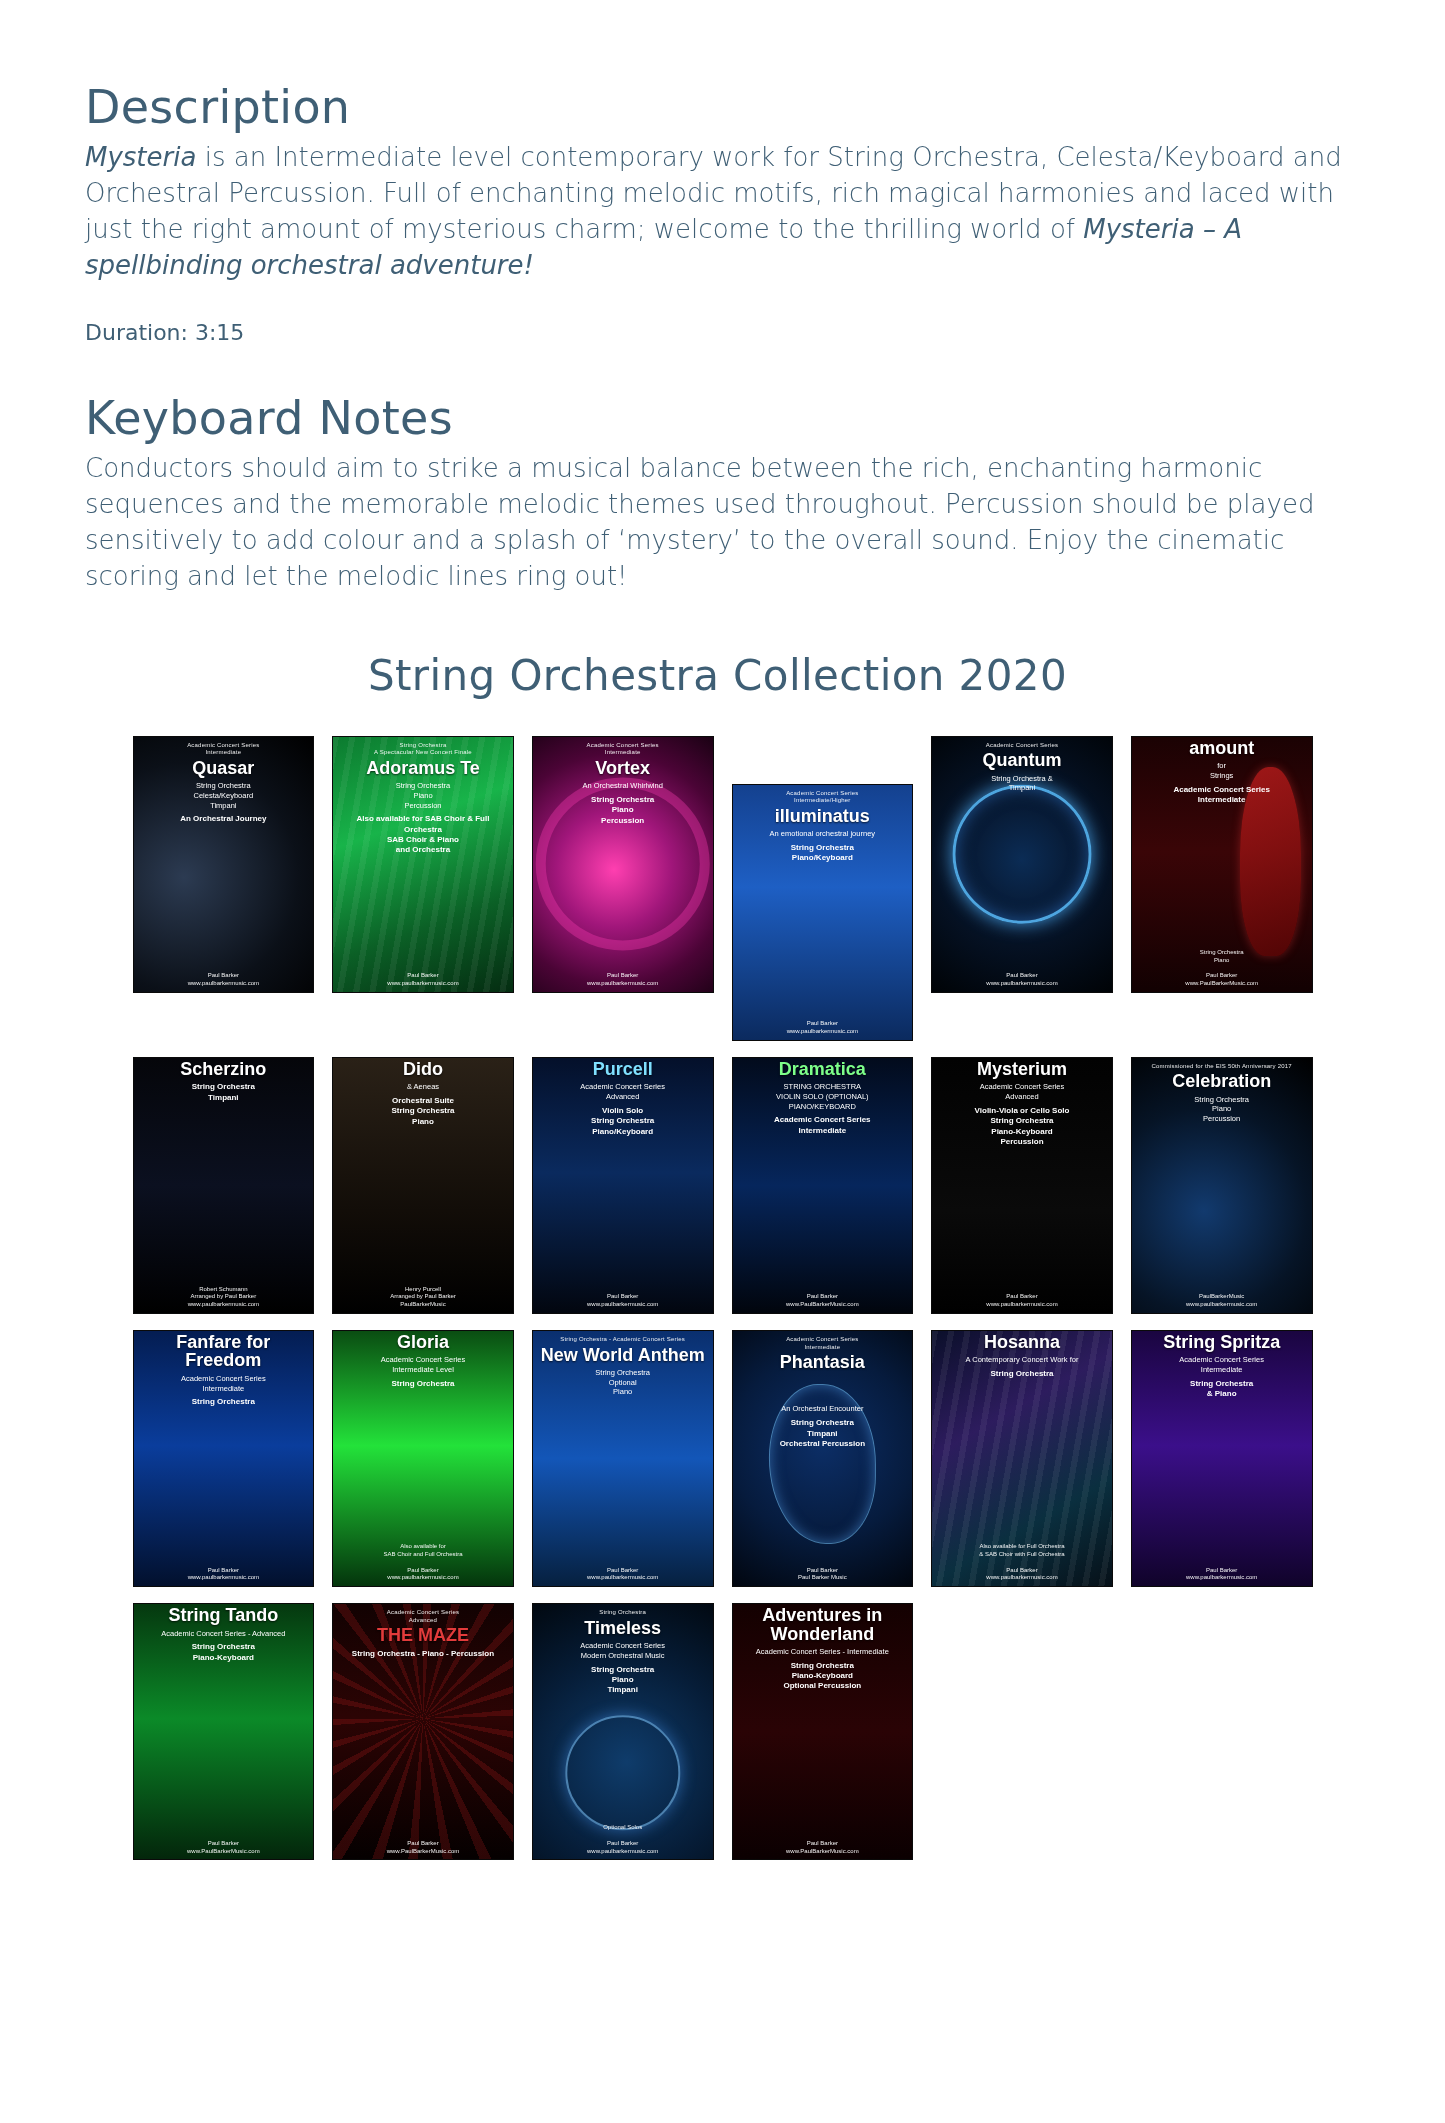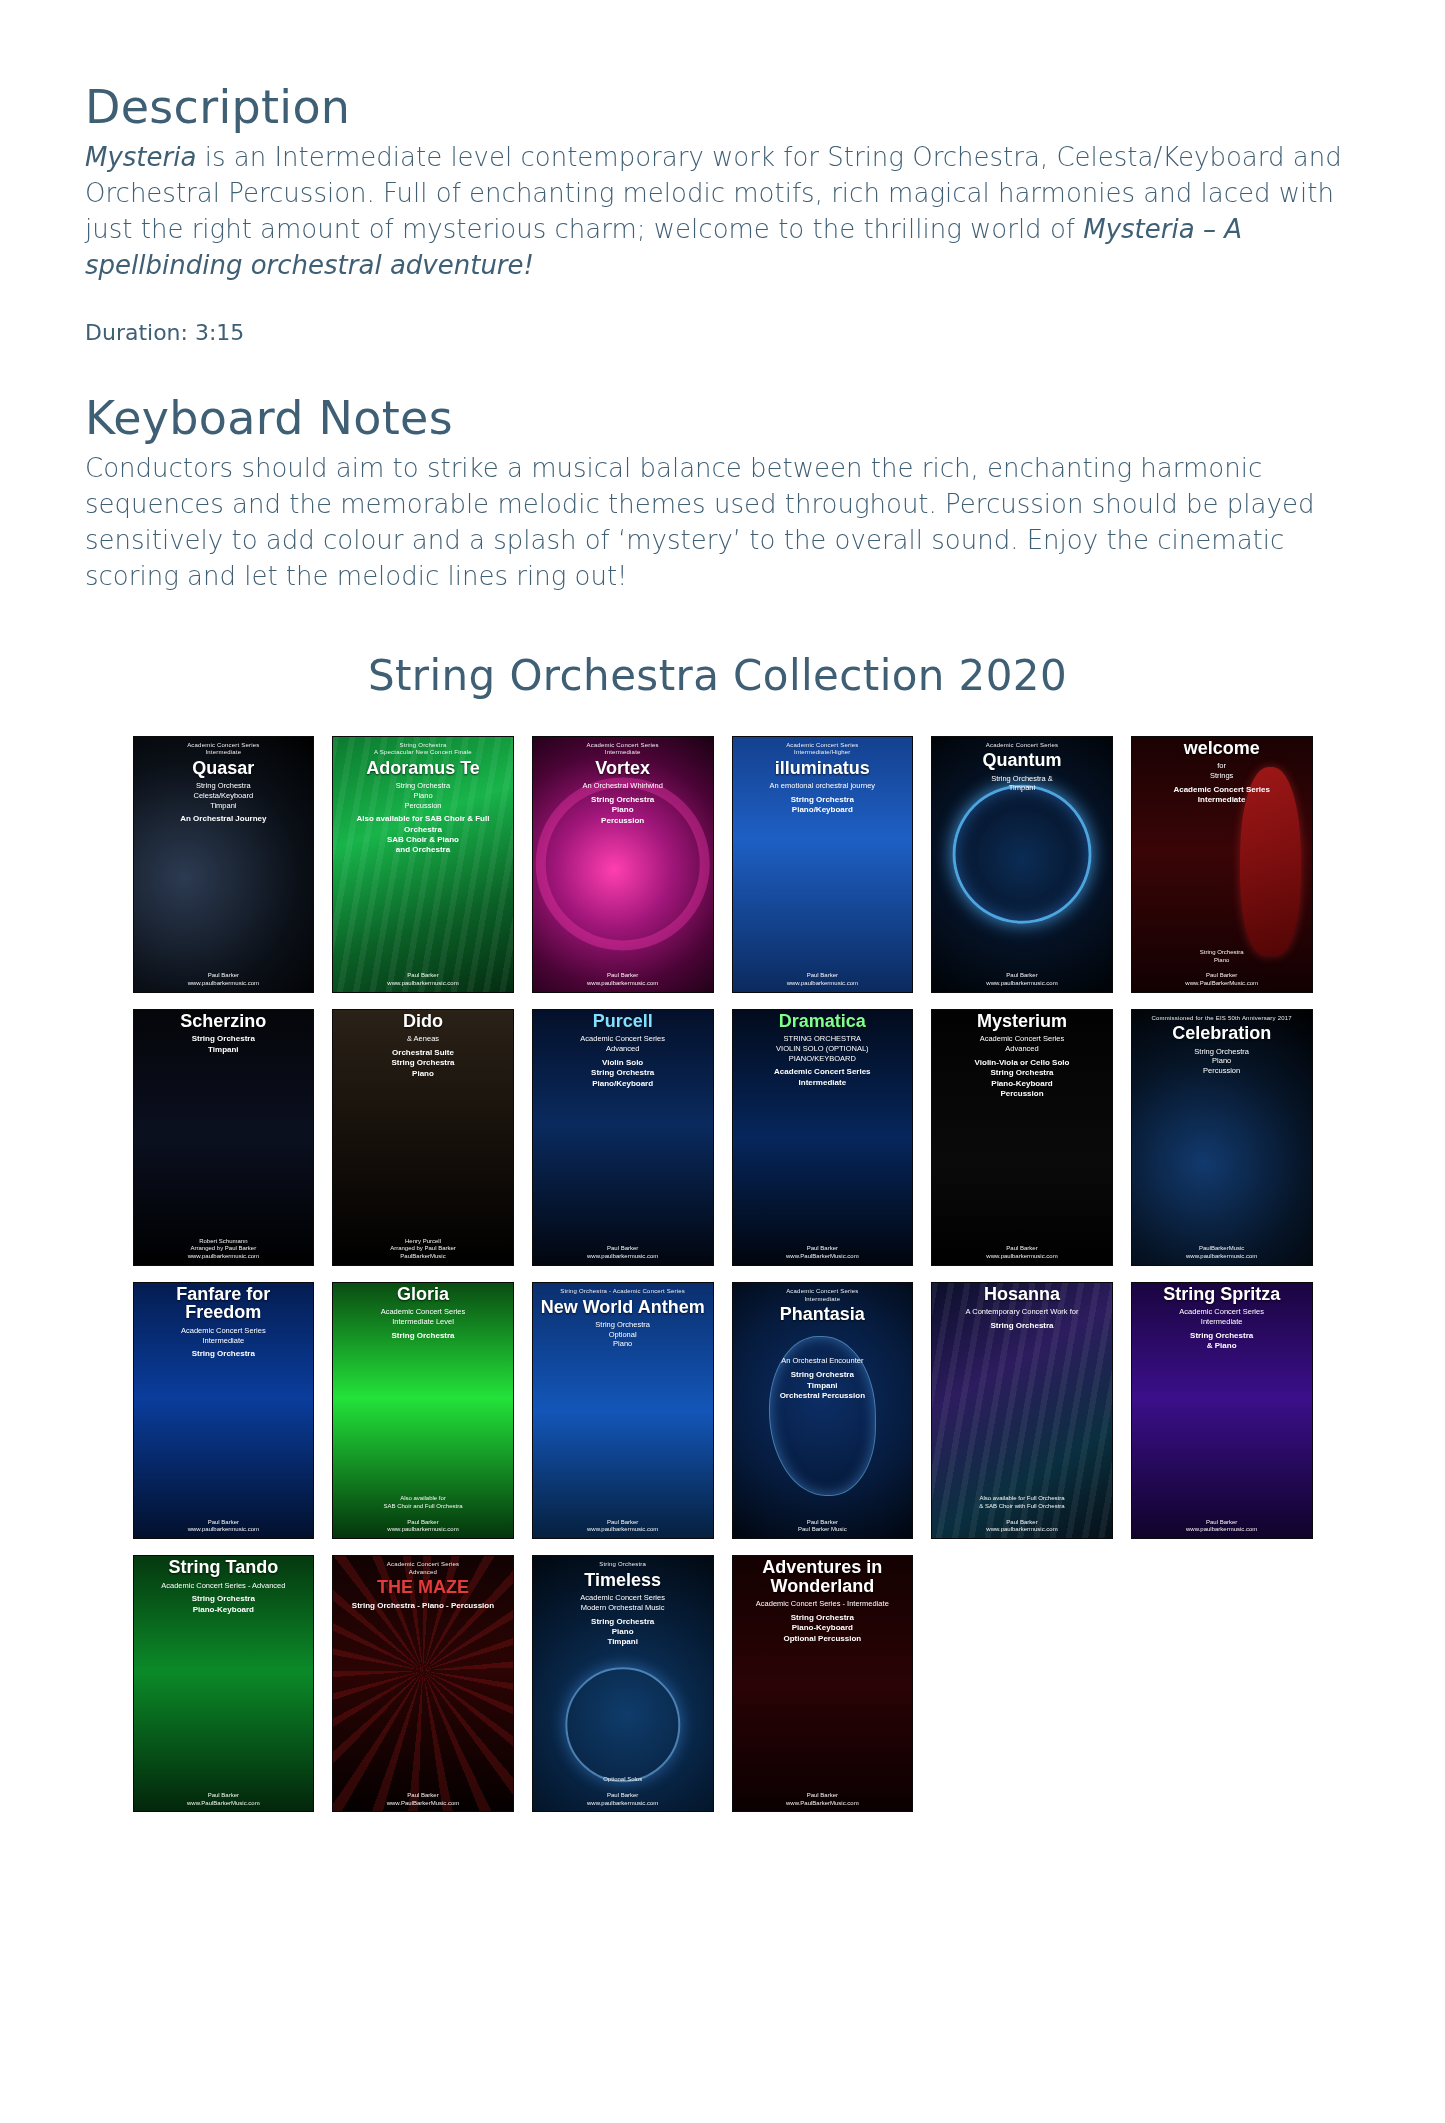--- a/index.html
+++ b/index.html
@@ -119,21 +119,21 @@
   }
   .accent-red { color: #e23b3b; }
   .accent-cyan { color: #7fe0ff; }
   .accent-green { color: #7dff8a; }
   .accent-white { color: #ffffff; }
 
   
   .bg-quasar { background: radial-gradient(circle at 28% 55%, #2c3b52 0%, #0b1018 60%, #000 100%); }
   .bg-adoramus { background: linear-gradient(160deg, #0c7a2f 0%, #18b44a 35%, #0b6026 70%, #042c11 100%); }
   .bg-vortex { background: radial-gradient(circle at 45% 52%, #ff3fb0 0%, #a0167a 35%, #4b0436 70%, #1a0113 100%); }
-  .bg-illuminatus { background: linear-gradient(180deg, #14418f 0%, #1e5fc4 40%, #0b2a5e 100%); }
+  .bg-illuminatus { background: linear-gradient(180deg, #14418f 0%, #1e5fc4 40%, #0b2a5e 100%); margin-top: 48px; }
   .bg-quantum { background: radial-gradient(circle at 50% 48%, #0b2c55 0%, #061429 45%, #000306 100%); }
   .bg-imotion { background: linear-gradient(180deg, #1b0203 0%, #3a0507 45%, #120102 100%); }
   .bg-scherzino { background: linear-gradient(180deg, #05060a 0%, #0b1020 50%, #000 100%); }
   .bg-dido { background: linear-gradient(180deg, #2a2117 0%, #120d08 60%, #000 100%); }
   .bg-dolorium { background: linear-gradient(180deg, #04102a 0%, #0a2a5e 45%, #02060f 100%); }
   .bg-dramatica { background: linear-gradient(180deg, #020b1c 0%, #06265c 50%, #01050d 100%); }
   .bg-millennium { background: linear-gradient(180deg, #0a0a0a 0%, #141414 50%, #050505 100%); }
   .bg-mysterium { background: linear-gradient(180deg, #020202 0%, #0a0a0a 60%, #000 100%); }
   .bg-celebration { background: radial-gradient(circle at 40% 60%, #123a6e 0%, #061426 55%, #000 100%); }
   .bg-fanfare { background: linear-gradient(180deg, #041d52 0%, #0a3d9c 45%, #02102d 100%); }
@@ -308,21 +308,21 @@
           <div class="title accent-white" style="white-space: pre-line;">Quantum</div>
           <div class="sub" style="white-space: pre-line;">String Orchestra &amp;
 Timpani</div>
         </div>
         <div class="foot" style="white-space: pre-line;">Paul Barker
 www.paulbarkermusic.com</div>
       </div>
       <div class="cover bg-imotion">
         <div class="deco-violin"></div>
         <div class="inner">
-          <div class="title accent-white" style="white-space: pre-line;">welcome</div>
+          <div class="title accent-white" style="white-space: pre-line;">amount</div>
           <div class="sub" style="white-space: pre-line;">for
 Strings</div>
           <div class="mid" style="white-space: pre-line;">Academic Concert Series
 Intermediate</div>
         </div>
         <div class="foot" style="white-space: pre-line;">String Orchestra
 Piano
 
 Paul Barker
 www.PaulBarkerMusic.com</div>

